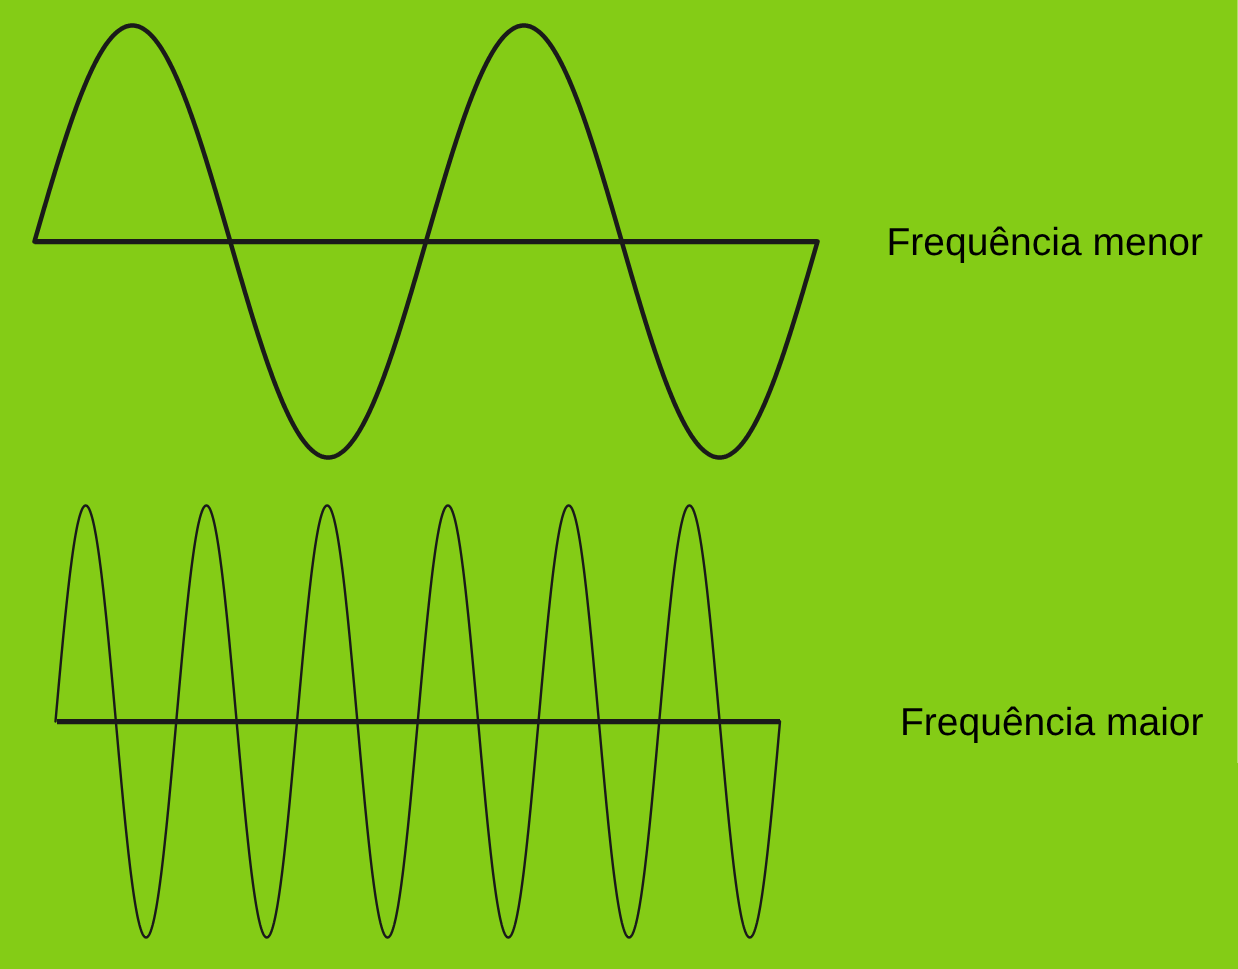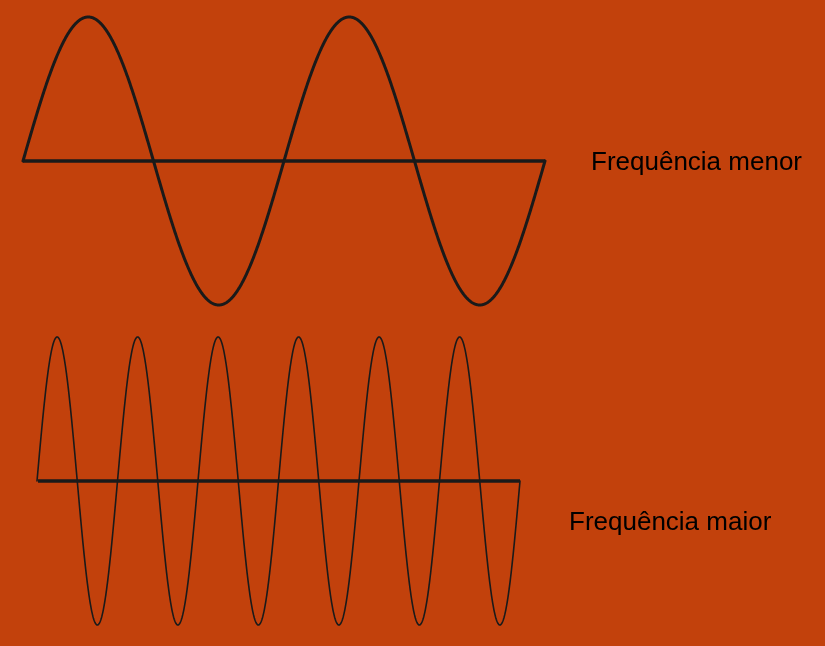--- a/index.html
+++ b/index.html
@@ -43,30 +43,30 @@
     top: 146px;
   }
   #label-high {
     left: 591px;
     top: 466px;
   }
 </style>
 </head>
 <body>
 
-<div id="figure" style="background: #c2410c; text-align: center;">
+<div id="figure" style="background: #84cc16; text-align: center;">
 
   <svg id="wave-canvas" viewBox="0 0 825 646" xmlns="http://www.w3.org/2000/svg">
     <g>
       <path id="wave-low" fill="none" stroke="#1a1a1a" stroke-width="3" stroke-linecap="round" stroke-linejoin="round" d="M23.00 161.00 L23.43 159.49 L23.87 157.98 L24.30 156.48 L24.74 154.97 L25.18 153.46 L25.61 151.96 L26.05 150.45 L26.48 148.95 L26.91 147.45 L27.35 145.95 L27.79 144.45 L28.22 142.95 L28.66 141.46 L29.09 139.96 L29.52 138.47 L29.96 136.99 L30.39 135.50 L30.83 134.02 L31.27 132.54 L31.70 131.06 L32.14 129.59 L32.57 128.12 L33.00 126.65 L33.44 125.19 L33.88 123.73 L34.31 122.28 L34.74 120.83 L35.18 119.38 L35.62 117.94 L36.05 116.50 L36.48 115.07 L36.92 113.64 L37.36 112.22 L37.79 110.81 L38.23 109.40 L38.66 107.99 L39.09 106.59 L39.53 105.20 L39.97 103.81 L40.40 102.43 L40.83 101.06 L41.27 99.69 L41.70 98.33 L42.14 96.97 L42.58 95.63 L43.01 94.29 L43.45 92.95 L43.88 91.63 L44.31 90.31 L44.75 89.00 L45.19 87.70 L45.62 86.40 L46.05 85.12 L46.49 83.84 L46.92 82.57 L47.36 81.31 L47.80 80.06 L48.23 78.82 L48.66 77.58 L49.10 76.36 L49.53 75.14 L49.97 73.94 L50.41 72.74 L50.84 71.55 L51.28 70.38 L51.71 69.21 L52.14 68.05 L52.58 66.91 L53.02 65.77 L53.45 64.65 L53.88 63.53 L54.32 62.43 L54.76 61.33 L55.19 60.25 L55.63 59.18 L56.06 58.12 L56.49 57.07 L56.93 56.03 L57.36 55.00 L57.80 53.99 L58.23 52.98 L58.67 51.99 L59.11 51.01 L59.54 50.05 L59.98 49.09 L60.41 48.15 L60.84 47.22 L61.28 46.30 L61.72 45.39 L62.15 44.50 L62.59 43.62 L63.02 42.75 L63.45 41.90 L63.89 41.06 L64.32 40.23 L64.76 39.42 L65.19 38.62 L65.63 37.83 L66.06 37.05 L66.50 36.29 L66.94 35.55 L67.37 34.81 L67.81 34.09 L68.24 33.39 L68.67 32.70 L69.11 32.02 L69.55 31.35 L69.98 30.70 L70.41 30.07 L70.85 29.45 L71.28 28.84 L71.72 28.25 L72.16 27.67 L72.59 27.11 L73.03 26.56 L73.46 26.03 L73.90 25.51 L74.33 25.01 L74.77 24.52 L75.20 24.05 L75.63 23.59 L76.07 23.15 L76.50 22.72 L76.94 22.30 L77.38 21.91 L77.81 21.52 L78.25 21.16 L78.68 20.80 L79.12 20.47 L79.55 20.15 L79.98 19.84 L80.42 19.55 L80.86 19.28 L81.29 19.02 L81.72 18.77 L82.16 18.54 L82.59 18.33 L83.03 18.14 L83.47 17.95 L83.90 17.79 L84.33 17.64 L84.77 17.51 L85.21 17.39 L85.64 17.28 L86.08 17.20 L86.51 17.13 L86.94 17.07 L87.38 17.03 L87.81 17.01 L88.25 17.00 L88.69 17.01 L89.12 17.03 L89.56 17.07 L89.99 17.13 L90.43 17.20 L90.86 17.28 L91.30 17.39 L91.73 17.51 L92.17 17.64 L92.60 17.79 L93.03 17.95 L93.47 18.14 L93.91 18.33 L94.34 18.54 L94.78 18.77 L95.21 19.02 L95.64 19.28 L96.08 19.55 L96.52 19.84 L96.95 20.15 L97.38 20.47 L97.82 20.80 L98.25 21.16 L98.69 21.52 L99.13 21.91 L99.56 22.30 L99.99 22.72 L100.43 23.15 L100.86 23.59 L101.30 24.05 L101.74 24.52 L102.17 25.01 L102.61 25.51 L103.04 26.03 L103.48 26.56 L103.91 27.11 L104.34 27.67 L104.78 28.25 L105.22 28.84 L105.65 29.45 L106.09 30.07 L106.52 30.70 L106.95 31.35 L107.39 32.02 L107.83 32.70 L108.26 33.39 L108.69 34.09 L109.13 34.81 L109.56 35.55 L110.00 36.29 L110.44 37.05 L110.87 37.83 L111.30 38.62 L111.74 39.42 L112.17 40.23 L112.61 41.06 L113.04 41.90 L113.48 42.75 L113.91 43.62 L114.35 44.50 L114.79 45.39 L115.22 46.30 L115.66 47.22 L116.09 48.15 L116.53 49.09 L116.96 50.05 L117.40 51.01 L117.83 51.99 L118.27 52.98 L118.70 53.99 L119.14 55.00 L119.57 56.03 L120.00 57.07 L120.44 58.12 L120.88 59.18 L121.31 60.25 L121.75 61.33 L122.18 62.43 L122.61 63.53 L123.05 64.65 L123.48 65.77 L123.92 66.91 L124.35 68.05 L124.79 69.21 L125.22 70.38 L125.66 71.55 L126.09 72.74 L126.53 73.94 L126.96 75.14 L127.40 76.36 L127.84 77.58 L128.27 78.82 L128.71 80.06 L129.14 81.31 L129.57 82.57 L130.01 83.84 L130.44 85.12 L130.88 86.40 L131.31 87.70 L131.75 89.00 L132.19 90.31 L132.62 91.63 L133.06 92.95 L133.49 94.29 L133.93 95.63 L134.36 96.97 L134.80 98.33 L135.23 99.69 L135.66 101.06 L136.10 102.43 L136.53 103.81 L136.97 105.20 L137.41 106.59 L137.84 107.99 L138.27 109.40 L138.71 110.81 L139.14 112.22 L139.58 113.64 L140.01 115.07 L140.45 116.50 L140.88 117.94 L141.32 119.38 L141.75 120.83 L142.19 122.28 L142.63 123.73 L143.06 125.19 L143.50 126.65 L143.93 128.12 L144.37 129.59 L144.80 131.06 L145.24 132.54 L145.67 134.02 L146.11 135.50 L146.54 136.99 L146.97 138.47 L147.41 139.96 L147.84 141.46 L148.28 142.95 L148.72 144.45 L149.15 145.95 L149.58 147.45 L150.02 148.95 L150.45 150.45 L150.89 151.96 L151.32 153.46 L151.76 154.97 L152.19 156.48 L152.63 157.98 L153.06 159.49 L153.50 161.00 L153.94 162.51 L154.37 164.02 L154.81 165.52 L155.24 167.03 L155.67 168.54 L156.11 170.04 L156.55 171.55 L156.98 173.05 L157.41 174.55 L157.85 176.05 L158.28 177.55 L158.72 179.05 L159.15 180.54 L159.59 182.04 L160.03 183.53 L160.46 185.01 L160.90 186.50 L161.33 187.98 L161.76 189.46 L162.20 190.94 L162.64 192.41 L163.07 193.88 L163.50 195.35 L163.94 196.81 L164.38 198.27 L164.81 199.72 L165.25 201.17 L165.68 202.62 L166.12 204.06 L166.55 205.50 L166.98 206.93 L167.42 208.36 L167.86 209.78 L168.29 211.19 L168.72 212.60 L169.16 214.01 L169.59 215.41 L170.03 216.80 L170.46 218.19 L170.90 219.57 L171.34 220.94 L171.77 222.31 L172.20 223.67 L172.64 225.03 L173.07 226.37 L173.51 227.71 L173.95 229.05 L174.38 230.37 L174.81 231.69 L175.25 233.00 L175.69 234.30 L176.12 235.60 L176.56 236.88 L176.99 238.16 L177.43 239.43 L177.86 240.69 L178.29 241.94 L178.73 243.18 L179.17 244.42 L179.60 245.64 L180.03 246.86 L180.47 248.06 L180.91 249.26 L181.34 250.45 L181.77 251.62 L182.21 252.79 L182.65 253.95 L183.08 255.09 L183.51 256.23 L183.95 257.35 L184.38 258.47 L184.82 259.57 L185.25 260.67 L185.69 261.75 L186.13 262.82 L186.56 263.88 L187.00 264.93 L187.43 265.97 L187.87 267.00 L188.30 268.01 L188.74 269.02 L189.17 270.01 L189.60 270.99 L190.04 271.95 L190.48 272.91 L190.91 273.85 L191.34 274.78 L191.78 275.70 L192.22 276.61 L192.65 277.50 L193.08 278.38 L193.52 279.25 L193.96 280.10 L194.39 280.94 L194.82 281.77 L195.26 282.58 L195.69 283.38 L196.13 284.17 L196.56 284.95 L197.00 285.71 L197.44 286.45 L197.87 287.19 L198.30 287.91 L198.74 288.61 L199.18 289.30 L199.61 289.98 L200.05 290.65 L200.48 291.30 L200.91 291.93 L201.35 292.55 L201.79 293.16 L202.22 293.75 L202.66 294.33 L203.09 294.89 L203.53 295.44 L203.96 295.97 L204.39 296.49 L204.83 296.99 L205.27 297.48 L205.70 297.95 L206.13 298.41 L206.57 298.85 L207.00 299.28 L207.44 299.70 L207.88 300.09 L208.31 300.48 L208.75 300.84 L209.18 301.20 L209.61 301.53 L210.05 301.85 L210.49 302.16 L210.92 302.45 L211.35 302.72 L211.79 302.98 L212.22 303.23 L212.66 303.46 L213.10 303.67 L213.53 303.86 L213.97 304.05 L214.40 304.21 L214.84 304.36 L215.27 304.49 L215.70 304.61 L216.14 304.72 L216.58 304.80 L217.01 304.87 L217.44 304.93 L217.88 304.97 L218.31 304.99 L218.75 305.00 L219.19 304.99 L219.62 304.97 L220.06 304.93 L220.49 304.87 L220.92 304.80 L221.36 304.72 L221.80 304.61 L222.23 304.49 L222.66 304.36 L223.10 304.21 L223.53 304.05 L223.97 303.86 L224.40 303.67 L224.84 303.46 L225.28 303.23 L225.71 302.98 L226.15 302.72 L226.58 302.45 L227.01 302.16 L227.45 301.85 L227.89 301.53 L228.32 301.20 L228.75 300.84 L229.19 300.48 L229.63 300.09 L230.06 299.70 L230.50 299.28 L230.93 298.85 L231.37 298.41 L231.80 297.95 L232.23 297.48 L232.67 296.99 L233.11 296.49 L233.54 295.97 L233.97 295.44 L234.41 294.89 L234.84 294.33 L235.28 293.75 L235.71 293.16 L236.15 292.55 L236.59 291.93 L237.02 291.30 L237.45 290.65 L237.89 289.98 L238.32 289.30 L238.76 288.61 L239.20 287.91 L239.63 287.19 L240.06 286.45 L240.50 285.71 L240.94 284.95 L241.37 284.17 L241.81 283.38 L242.24 282.58 L242.68 281.77 L243.11 280.94 L243.54 280.10 L243.98 279.25 L244.42 278.38 L244.85 277.50 L245.28 276.61 L245.72 275.70 L246.16 274.78 L246.59 273.85 L247.02 272.91 L247.46 271.95 L247.90 270.99 L248.33 270.01 L248.76 269.02 L249.20 268.01 L249.63 267.00 L250.07 265.97 L250.50 264.93 L250.94 263.88 L251.38 262.82 L251.81 261.75 L252.25 260.67 L252.68 259.57 L253.12 258.47 L253.55 257.35 L253.99 256.23 L254.42 255.09 L254.85 253.95 L255.29 252.79 L255.73 251.62 L256.16 250.45 L256.60 249.26 L257.03 248.06 L257.47 246.86 L257.90 245.64 L258.33 244.42 L258.77 243.18 L259.21 241.94 L259.64 240.69 L260.07 239.43 L260.51 238.16 L260.94 236.88 L261.38 235.60 L261.81 234.30 L262.25 233.00 L262.69 231.69 L263.12 230.37 L263.55 229.05 L263.99 227.71 L264.43 226.37 L264.86 225.03 L265.30 223.67 L265.73 222.31 L266.16 220.94 L266.60 219.57 L267.04 218.19 L267.47 216.80 L267.90 215.41 L268.34 214.01 L268.77 212.60 L269.21 211.19 L269.64 209.78 L270.08 208.36 L270.51 206.93 L270.95 205.50 L271.38 204.06 L271.82 202.62 L272.25 201.17 L272.69 199.72 L273.13 198.27 L273.56 196.81 L274.00 195.35 L274.43 193.88 L274.87 192.41 L275.30 190.94 L275.74 189.46 L276.17 187.98 L276.61 186.50 L277.04 185.01 L277.48 183.53 L277.91 182.04 L278.35 180.54 L278.78 179.05 L279.22 177.55 L279.65 176.05 L280.08 174.55 L280.52 173.05 L280.95 171.55 L281.39 170.04 L281.82 168.54 L282.26 167.03 L282.69 165.52 L283.13 164.02 L283.56 162.51 L284.00 161.00 L284.44 159.49 L284.87 157.98 L285.30 156.48 L285.74 154.97 L286.18 153.46 L286.61 151.96 L287.05 150.45 L287.48 148.95 L287.91 147.45 L288.35 145.95 L288.78 144.45 L289.22 142.95 L289.66 141.46 L290.09 139.96 L290.52 138.47 L290.96 136.99 L291.39 135.50 L291.83 134.02 L292.27 132.54 L292.70 131.06 L293.13 129.59 L293.57 128.12 L294.00 126.65 L294.44 125.19 L294.88 123.73 L295.31 122.28 L295.75 120.83 L296.18 119.38 L296.62 117.94 L297.05 116.50 L297.49 115.07 L297.92 113.64 L298.35 112.22 L298.79 110.81 L299.23 109.40 L299.66 107.99 L300.10 106.59 L300.53 105.20 L300.96 103.81 L301.40 102.43 L301.83 101.06 L302.27 99.69 L302.71 98.33 L303.14 96.97 L303.57 95.63 L304.01 94.29 L304.44 92.95 L304.88 91.63 L305.32 90.31 L305.75 89.00 L306.19 87.70 L306.62 86.40 L307.06 85.12 L307.49 83.84 L307.92 82.57 L308.36 81.31 L308.80 80.06 L309.23 78.82 L309.67 77.58 L310.10 76.36 L310.53 75.14 L310.97 73.94 L311.40 72.74 L311.84 71.55 L312.28 70.38 L312.71 69.21 L313.14 68.05 L313.58 66.91 L314.01 65.77 L314.45 64.65 L314.88 63.53 L315.32 62.43 L315.75 61.33 L316.19 60.25 L316.63 59.18 L317.06 58.12 L317.50 57.07 L317.93 56.03 L318.37 55.00 L318.80 53.99 L319.24 52.98 L319.67 51.99 L320.11 51.01 L320.54 50.05 L320.97 49.09 L321.41 48.15 L321.85 47.22 L322.28 46.30 L322.72 45.39 L323.15 44.50 L323.58 43.62 L324.02 42.75 L324.45 41.90 L324.89 41.06 L325.33 40.23 L325.76 39.42 L326.19 38.62 L326.63 37.83 L327.06 37.05 L327.50 36.29 L327.93 35.55 L328.37 34.81 L328.81 34.09 L329.24 33.39 L329.68 32.70 L330.11 32.02 L330.54 31.35 L330.98 30.70 L331.42 30.07 L331.85 29.45 L332.29 28.84 L332.72 28.25 L333.15 27.67 L333.59 27.11 L334.02 26.56 L334.46 26.03 L334.90 25.51 L335.33 25.01 L335.76 24.52 L336.20 24.05 L336.63 23.59 L337.07 23.15 L337.50 22.72 L337.94 22.30 L338.38 21.91 L338.81 21.52 L339.25 21.16 L339.68 20.80 L340.12 20.47 L340.55 20.15 L340.98 19.84 L341.42 19.55 L341.86 19.28 L342.29 19.02 L342.73 18.77 L343.16 18.54 L343.59 18.33 L344.03 18.14 L344.47 17.95 L344.90 17.79 L345.34 17.64 L345.77 17.51 L346.20 17.39 L346.64 17.28 L347.07 17.20 L347.51 17.13 L347.95 17.07 L348.38 17.03 L348.81 17.01 L349.25 17.00 L349.69 17.01 L350.12 17.03 L350.55 17.07 L350.99 17.13 L351.43 17.20 L351.86 17.28 L352.30 17.39 L352.73 17.51 L353.16 17.64 L353.60 17.79 L354.03 17.95 L354.47 18.14 L354.91 18.33 L355.34 18.54 L355.77 18.77 L356.21 19.02 L356.64 19.28 L357.08 19.55 L357.52 19.84 L357.95 20.15 L358.38 20.47 L358.82 20.80 L359.25 21.16 L359.69 21.52 L360.13 21.91 L360.56 22.30 L361.00 22.72 L361.43 23.15 L361.87 23.59 L362.30 24.05 L362.74 24.52 L363.17 25.01 L363.60 25.51 L364.04 26.03 L364.48 26.56 L364.91 27.11 L365.35 27.67 L365.78 28.25 L366.21 28.84 L366.65 29.45 L367.08 30.07 L367.52 30.70 L367.96 31.35 L368.39 32.02 L368.82 32.70 L369.26 33.39 L369.69 34.09 L370.13 34.81 L370.57 35.55 L371.00 36.29 L371.44 37.05 L371.87 37.83 L372.31 38.62 L372.74 39.42 L373.17 40.23 L373.61 41.06 L374.05 41.90 L374.48 42.75 L374.92 43.62 L375.35 44.50 L375.78 45.39 L376.22 46.30 L376.65 47.22 L377.09 48.15 L377.53 49.09 L377.96 50.05 L378.39 51.01 L378.83 51.99 L379.26 52.98 L379.70 53.99 L380.13 55.00 L380.57 56.03 L381.00 57.07 L381.44 58.12 L381.88 59.18 L382.31 60.25 L382.75 61.33 L383.18 62.43 L383.62 63.53 L384.05 64.65 L384.49 65.77 L384.92 66.91 L385.36 68.05 L385.79 69.21 L386.22 70.38 L386.66 71.55 L387.10 72.74 L387.53 73.94 L387.97 75.14 L388.40 76.36 L388.83 77.58 L389.27 78.82 L389.70 80.06 L390.14 81.31 L390.58 82.57 L391.01 83.84 L391.44 85.12 L391.88 86.40 L392.31 87.70 L392.75 89.00 L393.18 90.31 L393.62 91.63 L394.06 92.95 L394.49 94.29 L394.93 95.63 L395.36 96.97 L395.79 98.33 L396.23 99.69 L396.67 101.06 L397.10 102.43 L397.54 103.81 L397.97 105.20 L398.40 106.59 L398.84 107.99 L399.27 109.40 L399.71 110.81 L400.15 112.22 L400.58 113.64 L401.01 115.07 L401.45 116.50 L401.88 117.94 L402.32 119.38 L402.75 120.83 L403.19 122.28 L403.63 123.73 L404.06 125.19 L404.50 126.65 L404.93 128.12 L405.37 129.59 L405.80 131.06 L406.23 132.54 L406.67 134.02 L407.11 135.50 L407.54 136.99 L407.98 138.47 L408.41 139.96 L408.84 141.46 L409.28 142.95 L409.72 144.45 L410.15 145.95 L410.59 147.45 L411.02 148.95 L411.45 150.45 L411.89 151.96 L412.32 153.46 L412.76 154.97 L413.20 156.48 L413.63 157.98 L414.06 159.49 L414.50 161.00 L414.94 162.51 L415.37 164.02 L415.80 165.52 L416.24 167.03 L416.68 168.54 L417.11 170.04 L417.55 171.55 L417.98 173.05 L418.41 174.55 L418.85 176.05 L419.28 177.55 L419.72 179.05 L420.16 180.54 L420.59 182.04 L421.02 183.53 L421.46 185.01 L421.89 186.50 L422.33 187.98 L422.77 189.46 L423.20 190.94 L423.63 192.41 L424.07 193.88 L424.50 195.35 L424.94 196.81 L425.38 198.27 L425.81 199.72 L426.25 201.17 L426.68 202.62 L427.12 204.06 L427.55 205.50 L427.99 206.93 L428.42 208.36 L428.85 209.78 L429.29 211.19 L429.73 212.60 L430.16 214.01 L430.60 215.41 L431.03 216.80 L431.46 218.19 L431.90 219.57 L432.33 220.94 L432.77 222.31 L433.21 223.67 L433.64 225.03 L434.07 226.37 L434.51 227.71 L434.94 229.05 L435.38 230.37 L435.82 231.69 L436.25 233.00 L436.69 234.30 L437.12 235.60 L437.56 236.88 L437.99 238.16 L438.42 239.43 L438.86 240.69 L439.30 241.94 L439.73 243.18 L440.17 244.42 L440.60 245.64 L441.03 246.86 L441.47 248.06 L441.90 249.26 L442.34 250.45 L442.78 251.62 L443.21 252.79 L443.64 253.95 L444.08 255.09 L444.51 256.23 L444.95 257.35 L445.38 258.47 L445.82 259.57 L446.25 260.67 L446.69 261.75 L447.13 262.82 L447.56 263.88 L448.00 264.93 L448.43 265.97 L448.87 267.00 L449.30 268.01 L449.74 269.02 L450.17 270.01 L450.61 270.99 L451.04 271.95 L451.47 272.91 L451.91 273.85 L452.35 274.78 L452.78 275.70 L453.22 276.61 L453.65 277.50 L454.08 278.38 L454.52 279.25 L454.95 280.10 L455.39 280.94 L455.83 281.77 L456.26 282.58 L456.69 283.38 L457.13 284.17 L457.56 284.95 L458.00 285.71 L458.43 286.45 L458.87 287.19 L459.31 287.91 L459.74 288.61 L460.18 289.30 L460.61 289.98 L461.04 290.65 L461.48 291.30 L461.92 291.93 L462.35 292.55 L462.79 293.16 L463.22 293.75 L463.65 294.33 L464.09 294.89 L464.52 295.44 L464.96 295.97 L465.40 296.49 L465.83 296.99 L466.26 297.48 L466.70 297.95 L467.13 298.41 L467.57 298.85 L468.00 299.28 L468.44 299.70 L468.88 300.09 L469.31 300.48 L469.75 300.84 L470.18 301.20 L470.62 301.53 L471.05 301.85 L471.48 302.16 L471.92 302.45 L472.36 302.72 L472.79 302.98 L473.23 303.23 L473.66 303.46 L474.09 303.67 L474.53 303.86 L474.97 304.05 L475.40 304.21 L475.84 304.36 L476.27 304.49 L476.70 304.61 L477.14 304.72 L477.57 304.80 L478.01 304.87 L478.45 304.93 L478.88 304.97 L479.31 304.99 L479.75 305.00 L480.19 304.99 L480.62 304.97 L481.05 304.93 L481.49 304.87 L481.93 304.80 L482.36 304.72 L482.80 304.61 L483.23 304.49 L483.66 304.36 L484.10 304.21 L484.53 304.05 L484.97 303.86 L485.41 303.67 L485.84 303.46 L486.27 303.23 L486.71 302.98 L487.14 302.72 L487.58 302.45 L488.02 302.16 L488.45 301.85 L488.88 301.53 L489.32 301.20 L489.75 300.84 L490.19 300.48 L490.63 300.09 L491.06 299.70 L491.50 299.28 L491.93 298.85 L492.37 298.41 L492.80 297.95 L493.24 297.48 L493.67 296.99 L494.10 296.49 L494.54 295.97 L494.98 295.44 L495.41 294.89 L495.85 294.33 L496.28 293.75 L496.71 293.16 L497.15 292.55 L497.58 291.93 L498.02 291.30 L498.46 290.65 L498.89 289.98 L499.32 289.30 L499.76 288.61 L500.19 287.91 L500.63 287.19 L501.07 286.45 L501.50 285.71 L501.94 284.95 L502.37 284.17 L502.81 283.38 L503.24 282.58 L503.67 281.77 L504.11 280.94 L504.55 280.10 L504.98 279.25 L505.42 278.38 L505.85 277.50 L506.28 276.61 L506.72 275.70 L507.15 274.78 L507.59 273.85 L508.03 272.91 L508.46 271.95 L508.89 270.99 L509.33 270.01 L509.76 269.02 L510.20 268.01 L510.63 267.00 L511.07 265.97 L511.50 264.93 L511.94 263.88 L512.38 262.82 L512.81 261.75 L513.25 260.67 L513.68 259.57 L514.12 258.47 L514.55 257.35 L514.99 256.23 L515.42 255.09 L515.86 253.95 L516.29 252.79 L516.72 251.62 L517.16 250.45 L517.60 249.26 L518.03 248.06 L518.47 246.86 L518.90 245.64 L519.34 244.42 L519.77 243.18 L520.20 241.94 L520.64 240.69 L521.08 239.43 L521.51 238.16 L521.94 236.88 L522.38 235.60 L522.82 234.30 L523.25 233.00 L523.68 231.69 L524.12 230.37 L524.56 229.05 L524.99 227.71 L525.42 226.37 L525.86 225.03 L526.29 223.67 L526.73 222.31 L527.16 220.94 L527.60 219.57 L528.04 218.19 L528.47 216.80 L528.90 215.41 L529.34 214.01 L529.77 212.60 L530.21 211.19 L530.64 209.78 L531.08 208.36 L531.51 206.93 L531.95 205.50 L532.38 204.06 L532.82 202.62 L533.25 201.17 L533.69 199.72 L534.13 198.27 L534.56 196.81 L535.00 195.35 L535.43 193.88 L535.87 192.41 L536.30 190.94 L536.74 189.46 L537.17 187.98 L537.61 186.50 L538.04 185.01 L538.48 183.53 L538.91 182.04 L539.35 180.54 L539.78 179.05 L540.22 177.55 L540.65 176.05 L541.09 174.55 L541.52 173.05 L541.96 171.55 L542.39 170.04 L542.83 168.54 L543.26 167.03 L543.70 165.52 L544.13 164.02 L544.56 162.51 L545.00 161.00"></path>
       <line id="axis-low" stroke="#1a1a1a" stroke-width="3.5" stroke-linecap="butt" x1="23" x2="545" y1="161" y2="161"></line>
     </g>
     <g>
       <path id="wave-high" fill="none" stroke="#1a1a1a" stroke-width="1.6" stroke-linecap="round" stroke-linejoin="round" d="M37.00 481.00 L37.40 476.48 L37.80 471.96 L38.21 467.45 L38.61 462.95 L39.01 458.47 L39.41 454.02 L39.82 449.59 L40.22 445.19 L40.62 440.83 L41.02 436.50 L41.43 432.22 L41.83 427.99 L42.23 423.81 L42.63 419.69 L43.04 415.63 L43.44 411.63 L43.84 407.70 L44.24 403.84 L44.65 400.06 L45.05 396.36 L45.45 392.74 L45.86 389.21 L46.26 385.77 L46.66 382.43 L47.06 379.18 L47.47 376.03 L47.87 372.98 L48.27 370.05 L48.67 367.22 L49.08 364.50 L49.48 361.90 L49.88 359.42 L50.28 357.05 L50.69 354.81 L51.09 352.70 L51.49 350.70 L51.89 348.84 L52.30 347.11 L52.70 345.51 L53.10 344.05 L53.50 342.72 L53.91 341.52 L54.31 340.47 L54.71 339.55 L55.11 338.77 L55.52 338.14 L55.92 337.64 L56.32 337.28 L56.72 337.07 L57.13 337.00 L57.53 337.07 L57.93 337.28 L58.33 337.64 L58.73 338.14 L59.14 338.77 L59.54 339.55 L59.94 340.47 L60.34 341.52 L60.75 342.72 L61.15 344.05 L61.55 345.51 L61.95 347.11 L62.36 348.84 L62.76 350.70 L63.16 352.70 L63.56 354.81 L63.97 357.05 L64.37 359.42 L64.77 361.90 L65.17 364.50 L65.58 367.22 L65.98 370.05 L66.38 372.98 L66.78 376.03 L67.19 379.18 L67.59 382.43 L67.99 385.77 L68.39 389.21 L68.80 392.74 L69.20 396.36 L69.60 400.06 L70.00 403.84 L70.41 407.70 L70.81 411.63 L71.21 415.63 L71.62 419.69 L72.02 423.81 L72.42 427.99 L72.82 432.22 L73.22 436.50 L73.63 440.83 L74.03 445.19 L74.43 449.59 L74.84 454.02 L75.24 458.47 L75.64 462.95 L76.04 467.45 L76.44 471.96 L76.85 476.48 L77.25 481.00 L77.65 485.52 L78.06 490.04 L78.46 494.55 L78.86 499.05 L79.26 503.53 L79.66 507.98 L80.07 512.41 L80.47 516.81 L80.87 521.17 L81.28 525.50 L81.68 529.78 L82.08 534.01 L82.48 538.19 L82.88 542.31 L83.29 546.37 L83.69 550.37 L84.09 554.30 L84.50 558.16 L84.90 561.94 L85.30 565.64 L85.70 569.26 L86.11 572.79 L86.51 576.23 L86.91 579.57 L87.31 582.82 L87.72 585.97 L88.12 589.02 L88.52 591.95 L88.92 594.78 L89.33 597.50 L89.73 600.10 L90.13 602.58 L90.53 604.95 L90.94 607.19 L91.34 609.30 L91.74 611.30 L92.14 613.16 L92.55 614.89 L92.95 616.49 L93.35 617.95 L93.75 619.28 L94.16 620.48 L94.56 621.53 L94.96 622.45 L95.36 623.23 L95.77 623.86 L96.17 624.36 L96.57 624.72 L96.97 624.93 L97.38 625.00 L97.78 624.93 L98.18 624.72 L98.58 624.36 L98.98 623.86 L99.39 623.23 L99.79 622.45 L100.19 621.53 L100.59 620.48 L101.00 619.28 L101.40 617.95 L101.80 616.49 L102.20 614.89 L102.61 613.16 L103.01 611.30 L103.41 609.30 L103.81 607.19 L104.22 604.95 L104.62 602.58 L105.02 600.10 L105.42 597.50 L105.83 594.78 L106.23 591.95 L106.63 589.02 L107.03 585.97 L107.44 582.82 L107.84 579.57 L108.24 576.23 L108.65 572.79 L109.05 569.26 L109.45 565.64 L109.85 561.94 L110.25 558.16 L110.66 554.30 L111.06 550.37 L111.46 546.37 L111.86 542.31 L112.27 538.19 L112.67 534.01 L113.07 529.78 L113.47 525.50 L113.88 521.17 L114.28 516.81 L114.68 512.41 L115.08 507.98 L115.49 503.53 L115.89 499.05 L116.29 494.55 L116.70 490.04 L117.10 485.52 L117.50 481.00 L117.90 476.48 L118.31 471.96 L118.71 467.45 L119.11 462.95 L119.51 458.47 L119.91 454.02 L120.32 449.59 L120.72 445.19 L121.12 440.83 L121.52 436.50 L121.93 432.22 L122.33 427.99 L122.73 423.81 L123.14 419.69 L123.54 415.63 L123.94 411.63 L124.34 407.70 L124.75 403.84 L125.15 400.06 L125.55 396.36 L125.95 392.74 L126.36 389.21 L126.76 385.77 L127.16 382.43 L127.56 379.18 L127.96 376.03 L128.37 372.98 L128.77 370.05 L129.17 367.22 L129.57 364.50 L129.98 361.90 L130.38 359.42 L130.78 357.05 L131.19 354.81 L131.59 352.70 L131.99 350.70 L132.39 348.84 L132.80 347.11 L133.20 345.51 L133.60 344.05 L134.00 342.72 L134.41 341.52 L134.81 340.47 L135.21 339.55 L135.61 338.77 L136.01 338.14 L136.42 337.64 L136.82 337.28 L137.22 337.07 L137.63 337.00 L138.03 337.07 L138.43 337.28 L138.83 337.64 L139.24 338.14 L139.64 338.77 L140.04 339.55 L140.44 340.47 L140.84 341.52 L141.25 342.72 L141.65 344.05 L142.05 345.51 L142.45 347.11 L142.86 348.84 L143.26 350.70 L143.66 352.70 L144.06 354.81 L144.47 357.05 L144.87 359.42 L145.27 361.90 L145.68 364.50 L146.08 367.22 L146.48 370.05 L146.88 372.98 L147.28 376.03 L147.69 379.18 L148.09 382.43 L148.49 385.77 L148.89 389.21 L149.30 392.74 L149.70 396.36 L150.10 400.06 L150.50 403.84 L150.91 407.70 L151.31 411.63 L151.71 415.63 L152.12 419.69 L152.52 423.81 L152.92 427.99 L153.32 432.22 L153.72 436.50 L154.13 440.83 L154.53 445.19 L154.93 449.59 L155.33 454.02 L155.74 458.47 L156.14 462.95 L156.54 467.45 L156.94 471.96 L157.35 476.48 L157.75 481.00 L158.15 485.52 L158.56 490.04 L158.96 494.55 L159.36 499.05 L159.76 503.53 L160.17 507.98 L160.57 512.41 L160.97 516.81 L161.37 521.17 L161.78 525.50 L162.18 529.78 L162.58 534.01 L162.98 538.19 L163.38 542.31 L163.79 546.37 L164.19 550.37 L164.59 554.30 L165.00 558.16 L165.40 561.94 L165.80 565.64 L166.20 569.26 L166.60 572.79 L167.01 576.23 L167.41 579.57 L167.81 582.82 L168.22 585.97 L168.62 589.02 L169.02 591.95 L169.42 594.78 L169.83 597.50 L170.23 600.10 L170.63 602.58 L171.03 604.95 L171.44 607.19 L171.84 609.30 L172.24 611.30 L172.64 613.16 L173.05 614.89 L173.45 616.49 L173.85 617.95 L174.25 619.28 L174.66 620.48 L175.06 621.53 L175.46 622.45 L175.86 623.23 L176.26 623.86 L176.67 624.36 L177.07 624.72 L177.47 624.93 L177.88 625.00 L178.28 624.93 L178.68 624.72 L179.08 624.36 L179.48 623.86 L179.89 623.23 L180.29 622.45 L180.69 621.53 L181.09 620.48 L181.50 619.28 L181.90 617.95 L182.30 616.49 L182.71 614.89 L183.11 613.16 L183.51 611.30 L183.91 609.30 L184.31 607.19 L184.72 604.95 L185.12 602.58 L185.52 600.10 L185.93 597.50 L186.33 594.78 L186.73 591.95 L187.13 589.02 L187.53 585.97 L187.94 582.82 L188.34 579.57 L188.74 576.23 L189.15 572.79 L189.55 569.26 L189.95 565.64 L190.35 561.94 L190.76 558.16 L191.16 554.30 L191.56 550.37 L191.96 546.37 L192.37 542.31 L192.77 538.19 L193.17 534.01 L193.57 529.78 L193.97 525.50 L194.38 521.17 L194.78 516.81 L195.18 512.41 L195.58 507.98 L195.99 503.53 L196.39 499.05 L196.79 494.55 L197.19 490.04 L197.60 485.52 L198.00 481.00 L198.40 476.48 L198.81 471.96 L199.21 467.45 L199.61 462.95 L200.01 458.47 L200.41 454.02 L200.82 449.59 L201.22 445.19 L201.62 440.83 L202.03 436.50 L202.43 432.22 L202.83 427.99 L203.23 423.81 L203.63 419.69 L204.04 415.63 L204.44 411.63 L204.84 407.70 L205.25 403.84 L205.65 400.06 L206.05 396.36 L206.45 392.74 L206.86 389.21 L207.26 385.77 L207.66 382.43 L208.06 379.18 L208.47 376.03 L208.87 372.98 L209.27 370.05 L209.67 367.22 L210.07 364.50 L210.48 361.90 L210.88 359.42 L211.28 357.05 L211.69 354.81 L212.09 352.70 L212.49 350.70 L212.89 348.84 L213.29 347.11 L213.70 345.51 L214.10 344.05 L214.50 342.72 L214.91 341.52 L215.31 340.47 L215.71 339.55 L216.11 338.77 L216.51 338.14 L216.92 337.64 L217.32 337.28 L217.72 337.07 L218.13 337.00 L218.53 337.07 L218.93 337.28 L219.33 337.64 L219.74 338.14 L220.14 338.77 L220.54 339.55 L220.94 340.47 L221.34 341.52 L221.75 342.72 L222.15 344.05 L222.55 345.51 L222.96 347.11 L223.36 348.84 L223.76 350.70 L224.16 352.70 L224.56 354.81 L224.97 357.05 L225.37 359.42 L225.77 361.90 L226.18 364.50 L226.58 367.22 L226.98 370.05 L227.38 372.98 L227.78 376.03 L228.19 379.18 L228.59 382.43 L228.99 385.77 L229.39 389.21 L229.80 392.74 L230.20 396.36 L230.60 400.06 L231.00 403.84 L231.41 407.70 L231.81 411.63 L232.21 415.63 L232.62 419.69 L233.02 423.81 L233.42 427.99 L233.82 432.22 L234.22 436.50 L234.63 440.83 L235.03 445.19 L235.43 449.59 L235.84 454.02 L236.24 458.47 L236.64 462.95 L237.04 467.45 L237.44 471.96 L237.85 476.48 L238.25 481.00 L238.65 485.52 L239.06 490.04 L239.46 494.55 L239.86 499.05 L240.26 503.53 L240.67 507.98 L241.07 512.41 L241.47 516.81 L241.87 521.17 L242.28 525.50 L242.68 529.78 L243.08 534.01 L243.48 538.19 L243.88 542.31 L244.29 546.37 L244.69 550.37 L245.09 554.30 L245.49 558.16 L245.90 561.94 L246.30 565.64 L246.70 569.26 L247.10 572.79 L247.51 576.23 L247.91 579.57 L248.31 582.82 L248.72 585.97 L249.12 589.02 L249.52 591.95 L249.92 594.78 L250.32 597.50 L250.73 600.10 L251.13 602.58 L251.53 604.95 L251.94 607.19 L252.34 609.30 L252.74 611.30 L253.14 613.16 L253.54 614.89 L253.95 616.49 L254.35 617.95 L254.75 619.28 L255.16 620.48 L255.56 621.53 L255.96 622.45 L256.36 623.23 L256.76 623.86 L257.17 624.36 L257.57 624.72 L257.97 624.93 L258.38 625.00 L258.78 624.93 L259.18 624.72 L259.58 624.36 L259.99 623.86 L260.39 623.23 L260.79 622.45 L261.19 621.53 L261.60 620.48 L262.00 619.28 L262.40 617.95 L262.80 616.49 L263.20 614.89 L263.61 613.16 L264.01 611.30 L264.41 609.30 L264.81 607.19 L265.22 604.95 L265.62 602.58 L266.02 600.10 L266.42 597.50 L266.83 594.78 L267.23 591.95 L267.63 589.02 L268.03 585.97 L268.44 582.82 L268.84 579.57 L269.24 576.23 L269.64 572.79 L270.05 569.26 L270.45 565.64 L270.85 561.94 L271.25 558.16 L271.66 554.30 L272.06 550.37 L272.46 546.37 L272.87 542.31 L273.27 538.19 L273.67 534.01 L274.07 529.78 L274.48 525.50 L274.88 521.17 L275.28 516.81 L275.68 512.41 L276.09 507.98 L276.49 503.53 L276.89 499.05 L277.29 494.55 L277.70 490.04 L278.10 485.52 L278.50 481.00 L278.90 476.48 L279.31 471.96 L279.71 467.45 L280.11 462.95 L280.51 458.47 L280.91 454.02 L281.32 449.59 L281.72 445.19 L282.12 440.83 L282.52 436.50 L282.93 432.22 L283.33 427.99 L283.73 423.81 L284.13 419.69 L284.54 415.63 L284.94 411.63 L285.34 407.70 L285.75 403.84 L286.15 400.06 L286.55 396.36 L286.95 392.74 L287.36 389.21 L287.76 385.77 L288.16 382.43 L288.56 379.18 L288.96 376.03 L289.37 372.98 L289.77 370.05 L290.17 367.22 L290.58 364.50 L290.98 361.90 L291.38 359.42 L291.78 357.05 L292.19 354.81 L292.59 352.70 L292.99 350.70 L293.39 348.84 L293.79 347.11 L294.20 345.51 L294.60 344.05 L295.00 342.72 L295.41 341.52 L295.81 340.47 L296.21 339.55 L296.61 338.77 L297.01 338.14 L297.42 337.64 L297.82 337.28 L298.22 337.07 L298.63 337.00 L299.03 337.07 L299.43 337.28 L299.83 337.64 L300.24 338.14 L300.64 338.77 L301.04 339.55 L301.44 340.47 L301.85 341.52 L302.25 342.72 L302.65 344.05 L303.05 345.51 L303.45 347.11 L303.86 348.84 L304.26 350.70 L304.66 352.70 L305.06 354.81 L305.47 357.05 L305.87 359.42 L306.27 361.90 L306.68 364.50 L307.08 367.22 L307.48 370.05 L307.88 372.98 L308.28 376.03 L308.69 379.18 L309.09 382.43 L309.49 385.77 L309.89 389.21 L310.30 392.74 L310.70 396.36 L311.10 400.06 L311.50 403.84 L311.91 407.70 L312.31 411.63 L312.71 415.63 L313.12 419.69 L313.52 423.81 L313.92 427.99 L314.32 432.22 L314.72 436.50 L315.13 440.83 L315.53 445.19 L315.93 449.59 L316.34 454.02 L316.74 458.47 L317.14 462.95 L317.54 467.45 L317.94 471.96 L318.35 476.48 L318.75 481.00 L319.15 485.52 L319.56 490.04 L319.96 494.55 L320.36 499.05 L320.76 503.53 L321.17 507.98 L321.57 512.41 L321.97 516.81 L322.37 521.17 L322.77 525.50 L323.18 529.78 L323.58 534.01 L323.98 538.19 L324.38 542.31 L324.79 546.37 L325.19 550.37 L325.59 554.30 L326.00 558.16 L326.40 561.94 L326.80 565.64 L327.20 569.26 L327.61 572.79 L328.01 576.23 L328.41 579.57 L328.81 582.82 L329.21 585.97 L329.62 589.02 L330.02 591.95 L330.42 594.78 L330.82 597.50 L331.23 600.10 L331.63 602.58 L332.03 604.95 L332.44 607.19 L332.84 609.30 L333.24 611.30 L333.64 613.16 L334.05 614.89 L334.45 616.49 L334.85 617.95 L335.25 619.28 L335.65 620.48 L336.06 621.53 L336.46 622.45 L336.86 623.23 L337.27 623.86 L337.67 624.36 L338.07 624.72 L338.47 624.93 L338.88 625.00 L339.28 624.93 L339.68 624.72 L340.08 624.36 L340.48 623.86 L340.89 623.23 L341.29 622.45 L341.69 621.53 L342.10 620.48 L342.50 619.28 L342.90 617.95 L343.30 616.49 L343.70 614.89 L344.11 613.16 L344.51 611.30 L344.91 609.30 L345.31 607.19 L345.72 604.95 L346.12 602.58 L346.52 600.10 L346.93 597.50 L347.33 594.78 L347.73 591.95 L348.13 589.02 L348.54 585.97 L348.94 582.82 L349.34 579.57 L349.74 576.23 L350.14 572.79 L350.55 569.26 L350.95 565.64 L351.35 561.94 L351.75 558.16 L352.16 554.30 L352.56 550.37 L352.96 546.37 L353.37 542.31 L353.77 538.19 L354.17 534.01 L354.57 529.78 L354.98 525.50 L355.38 521.17 L355.78 516.81 L356.18 512.41 L356.58 507.98 L356.99 503.53 L357.39 499.05 L357.79 494.55 L358.19 490.04 L358.60 485.52 L359.00 481.00 L359.40 476.48 L359.81 471.96 L360.21 467.45 L360.61 462.95 L361.01 458.47 L361.41 454.02 L361.82 449.59 L362.22 445.19 L362.62 440.83 L363.03 436.50 L363.43 432.22 L363.83 427.99 L364.23 423.81 L364.63 419.69 L365.04 415.63 L365.44 411.63 L365.84 407.70 L366.25 403.84 L366.65 400.06 L367.05 396.36 L367.45 392.74 L367.86 389.21 L368.26 385.77 L368.66 382.43 L369.06 379.18 L369.47 376.03 L369.87 372.98 L370.27 370.05 L370.67 367.22 L371.07 364.50 L371.48 361.90 L371.88 359.42 L372.28 357.05 L372.69 354.81 L373.09 352.70 L373.49 350.70 L373.89 348.84 L374.30 347.11 L374.70 345.51 L375.10 344.05 L375.50 342.72 L375.90 341.52 L376.31 340.47 L376.71 339.55 L377.11 338.77 L377.51 338.14 L377.92 337.64 L378.32 337.28 L378.72 337.07 L379.13 337.00 L379.53 337.07 L379.93 337.28 L380.33 337.64 L380.74 338.14 L381.14 338.77 L381.54 339.55 L381.94 340.47 L382.34 341.52 L382.75 342.72 L383.15 344.05 L383.55 345.51 L383.96 347.11 L384.36 348.84 L384.76 350.70 L385.16 352.70 L385.56 354.81 L385.97 357.05 L386.37 359.42 L386.77 361.90 L387.18 364.50 L387.58 367.22 L387.98 370.05 L388.38 372.98 L388.79 376.03 L389.19 379.18 L389.59 382.43 L389.99 385.77 L390.39 389.21 L390.80 392.74 L391.20 396.36 L391.60 400.06 L392.00 403.84 L392.41 407.70 L392.81 411.63 L393.21 415.63 L393.61 419.69 L394.02 423.81 L394.42 427.99 L394.82 432.22 L395.23 436.50 L395.63 440.83 L396.03 445.19 L396.43 449.59 L396.83 454.02 L397.24 458.47 L397.64 462.95 L398.04 467.45 L398.44 471.96 L398.85 476.48 L399.25 481.00 L399.65 485.52 L400.06 490.04 L400.46 494.55 L400.86 499.05 L401.26 503.53 L401.67 507.98 L402.07 512.41 L402.47 516.81 L402.87 521.17 L403.27 525.50 L403.68 529.78 L404.08 534.01 L404.48 538.19 L404.89 542.31 L405.29 546.37 L405.69 550.37 L406.09 554.30 L406.50 558.16 L406.90 561.94 L407.30 565.64 L407.70 569.26 L408.11 572.79 L408.51 576.23 L408.91 579.57 L409.31 582.82 L409.71 585.97 L410.12 589.02 L410.52 591.95 L410.92 594.78 L411.32 597.50 L411.73 600.10 L412.13 602.58 L412.53 604.95 L412.94 607.19 L413.34 609.30 L413.74 611.30 L414.14 613.16 L414.54 614.89 L414.95 616.49 L415.35 617.95 L415.75 619.28 L416.16 620.48 L416.56 621.53 L416.96 622.45 L417.36 623.23 L417.76 623.86 L418.17 624.36 L418.57 624.72 L418.97 624.93 L419.38 625.00 L419.78 624.93 L420.18 624.72 L420.58 624.36 L420.99 623.86 L421.39 623.23 L421.79 622.45 L422.19 621.53 L422.60 620.48 L423.00 619.28 L423.40 617.95 L423.80 616.49 L424.20 614.89 L424.61 613.16 L425.01 611.30 L425.41 609.30 L425.81 607.19 L426.22 604.95 L426.62 602.58 L427.02 600.10 L427.43 597.50 L427.83 594.78 L428.23 591.95 L428.63 589.02 L429.03 585.97 L429.44 582.82 L429.84 579.57 L430.24 576.23 L430.64 572.79 L431.05 569.26 L431.45 565.64 L431.85 561.94 L432.25 558.16 L432.66 554.30 L433.06 550.37 L433.46 546.37 L433.87 542.31 L434.27 538.19 L434.67 534.01 L435.07 529.78 L435.47 525.50 L435.88 521.17 L436.28 516.81 L436.68 512.41 L437.09 507.98 L437.49 503.53 L437.89 499.05 L438.29 494.55 L438.69 490.04 L439.10 485.52 L439.50 481.00 L439.90 476.48 L440.31 471.96 L440.71 467.45 L441.11 462.95 L441.51 458.47 L441.92 454.02 L442.32 449.59 L442.72 445.19 L443.12 440.83 L443.52 436.50 L443.93 432.22 L444.33 427.99 L444.73 423.81 L445.13 419.69 L445.54 415.63 L445.94 411.63 L446.34 407.70 L446.75 403.84 L447.15 400.06 L447.55 396.36 L447.95 392.74 L448.36 389.21 L448.76 385.77 L449.16 382.43 L449.56 379.18 L449.96 376.03 L450.37 372.98 L450.77 370.05 L451.17 367.22 L451.57 364.50 L451.98 361.90 L452.38 359.42 L452.78 357.05 L453.19 354.81 L453.59 352.70 L453.99 350.70 L454.39 348.84 L454.80 347.11 L455.20 345.51 L455.60 344.05 L456.00 342.72 L456.40 341.52 L456.81 340.47 L457.21 339.55 L457.61 338.77 L458.02 338.14 L458.42 337.64 L458.82 337.28 L459.22 337.07 L459.63 337.00 L460.03 337.07 L460.43 337.28 L460.83 337.64 L461.23 338.14 L461.64 338.77 L462.04 339.55 L462.44 340.47 L462.85 341.52 L463.25 342.72 L463.65 344.05 L464.05 345.51 L464.45 347.11 L464.86 348.84 L465.26 350.70 L465.66 352.70 L466.06 354.81 L466.47 357.05 L466.87 359.42 L467.27 361.90 L467.68 364.50 L468.08 367.22 L468.48 370.05 L468.88 372.98 L469.29 376.03 L469.69 379.18 L470.09 382.43 L470.49 385.77 L470.89 389.21 L471.30 392.74 L471.70 396.36 L472.10 400.06 L472.50 403.84 L472.91 407.70 L473.31 411.63 L473.71 415.63 L474.12 419.69 L474.52 423.81 L474.92 427.99 L475.32 432.22 L475.73 436.50 L476.13 440.83 L476.53 445.19 L476.93 449.59 L477.33 454.02 L477.74 458.47 L478.14 462.95 L478.54 467.45 L478.94 471.96 L479.35 476.48 L479.75 481.00 L480.15 485.52 L480.56 490.04 L480.96 494.55 L481.36 499.05 L481.76 503.53 L482.16 507.98 L482.57 512.41 L482.97 516.81 L483.37 521.17 L483.78 525.50 L484.18 529.78 L484.58 534.01 L484.98 538.19 L485.38 542.31 L485.79 546.37 L486.19 550.37 L486.59 554.30 L487.00 558.16 L487.40 561.94 L487.80 565.64 L488.20 569.26 L488.61 572.79 L489.01 576.23 L489.41 579.57 L489.81 582.82 L490.22 585.97 L490.62 589.02 L491.02 591.95 L491.42 594.78 L491.82 597.50 L492.23 600.10 L492.63 602.58 L493.03 604.95 L493.44 607.19 L493.84 609.30 L494.24 611.30 L494.64 613.16 L495.05 614.89 L495.45 616.49 L495.85 617.95 L496.25 619.28 L496.65 620.48 L497.06 621.53 L497.46 622.45 L497.86 623.23 L498.26 623.86 L498.67 624.36 L499.07 624.72 L499.47 624.93 L499.88 625.00 L500.28 624.93 L500.68 624.72 L501.08 624.36 L501.49 623.86 L501.89 623.23 L502.29 622.45 L502.69 621.53 L503.09 620.48 L503.50 619.28 L503.90 617.95 L504.30 616.49 L504.71 614.89 L505.11 613.16 L505.51 611.30 L505.91 609.30 L506.31 607.19 L506.72 604.95 L507.12 602.58 L507.52 600.10 L507.93 597.50 L508.33 594.78 L508.73 591.95 L509.13 589.02 L509.54 585.97 L509.94 582.82 L510.34 579.57 L510.74 576.23 L511.14 572.79 L511.55 569.26 L511.95 565.64 L512.35 561.94 L512.75 558.16 L513.16 554.30 L513.56 550.37 L513.96 546.37 L514.37 542.31 L514.77 538.19 L515.17 534.01 L515.57 529.78 L515.98 525.50 L516.38 521.17 L516.78 516.81 L517.18 512.41 L517.59 507.98 L517.99 503.53 L518.39 499.05 L518.79 494.55 L519.19 490.04 L519.60 485.52 L520.00 481.00"></path>
       <line id="axis-high" stroke="#1a1a1a" stroke-width="3.5" stroke-linecap="butt" x1="38" x2="520" y1="481" y2="481"></line>
     </g>
   </svg>
 
   <div class="wave-label" id="label-low" style="left: 591px; top: 146px;">Frequência menor</div>
 
-  <div class="wave-label" id="label-high" style="left: 569px; top: 466px; margin-top: 40px;">Frequência maior</div>
+  <div class="wave-label" id="label-high" style="left: 600px; top: 466px;">Frequência maior</div>
 
 </div>
 
 </body></html>

